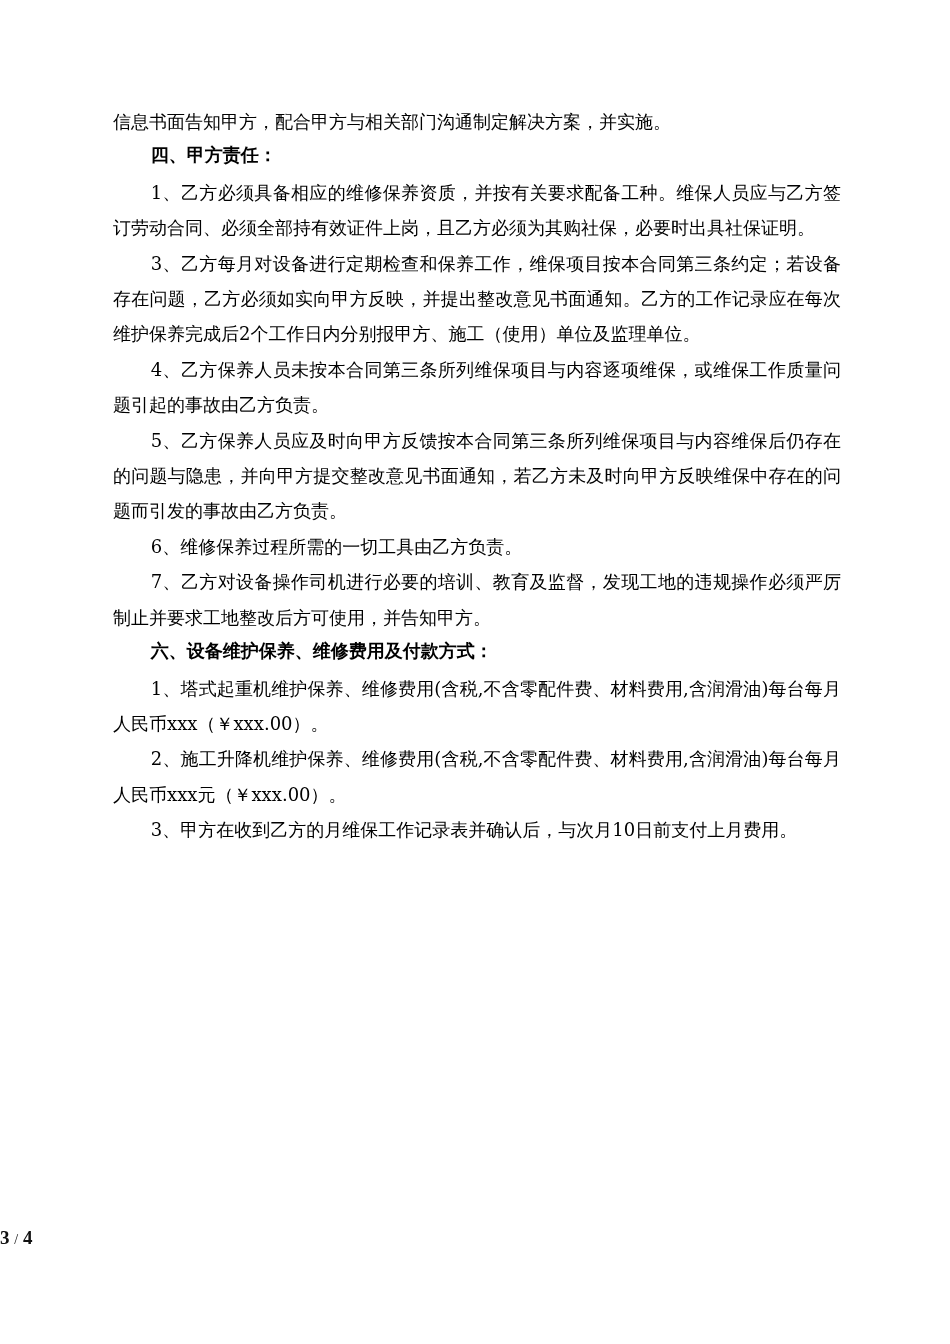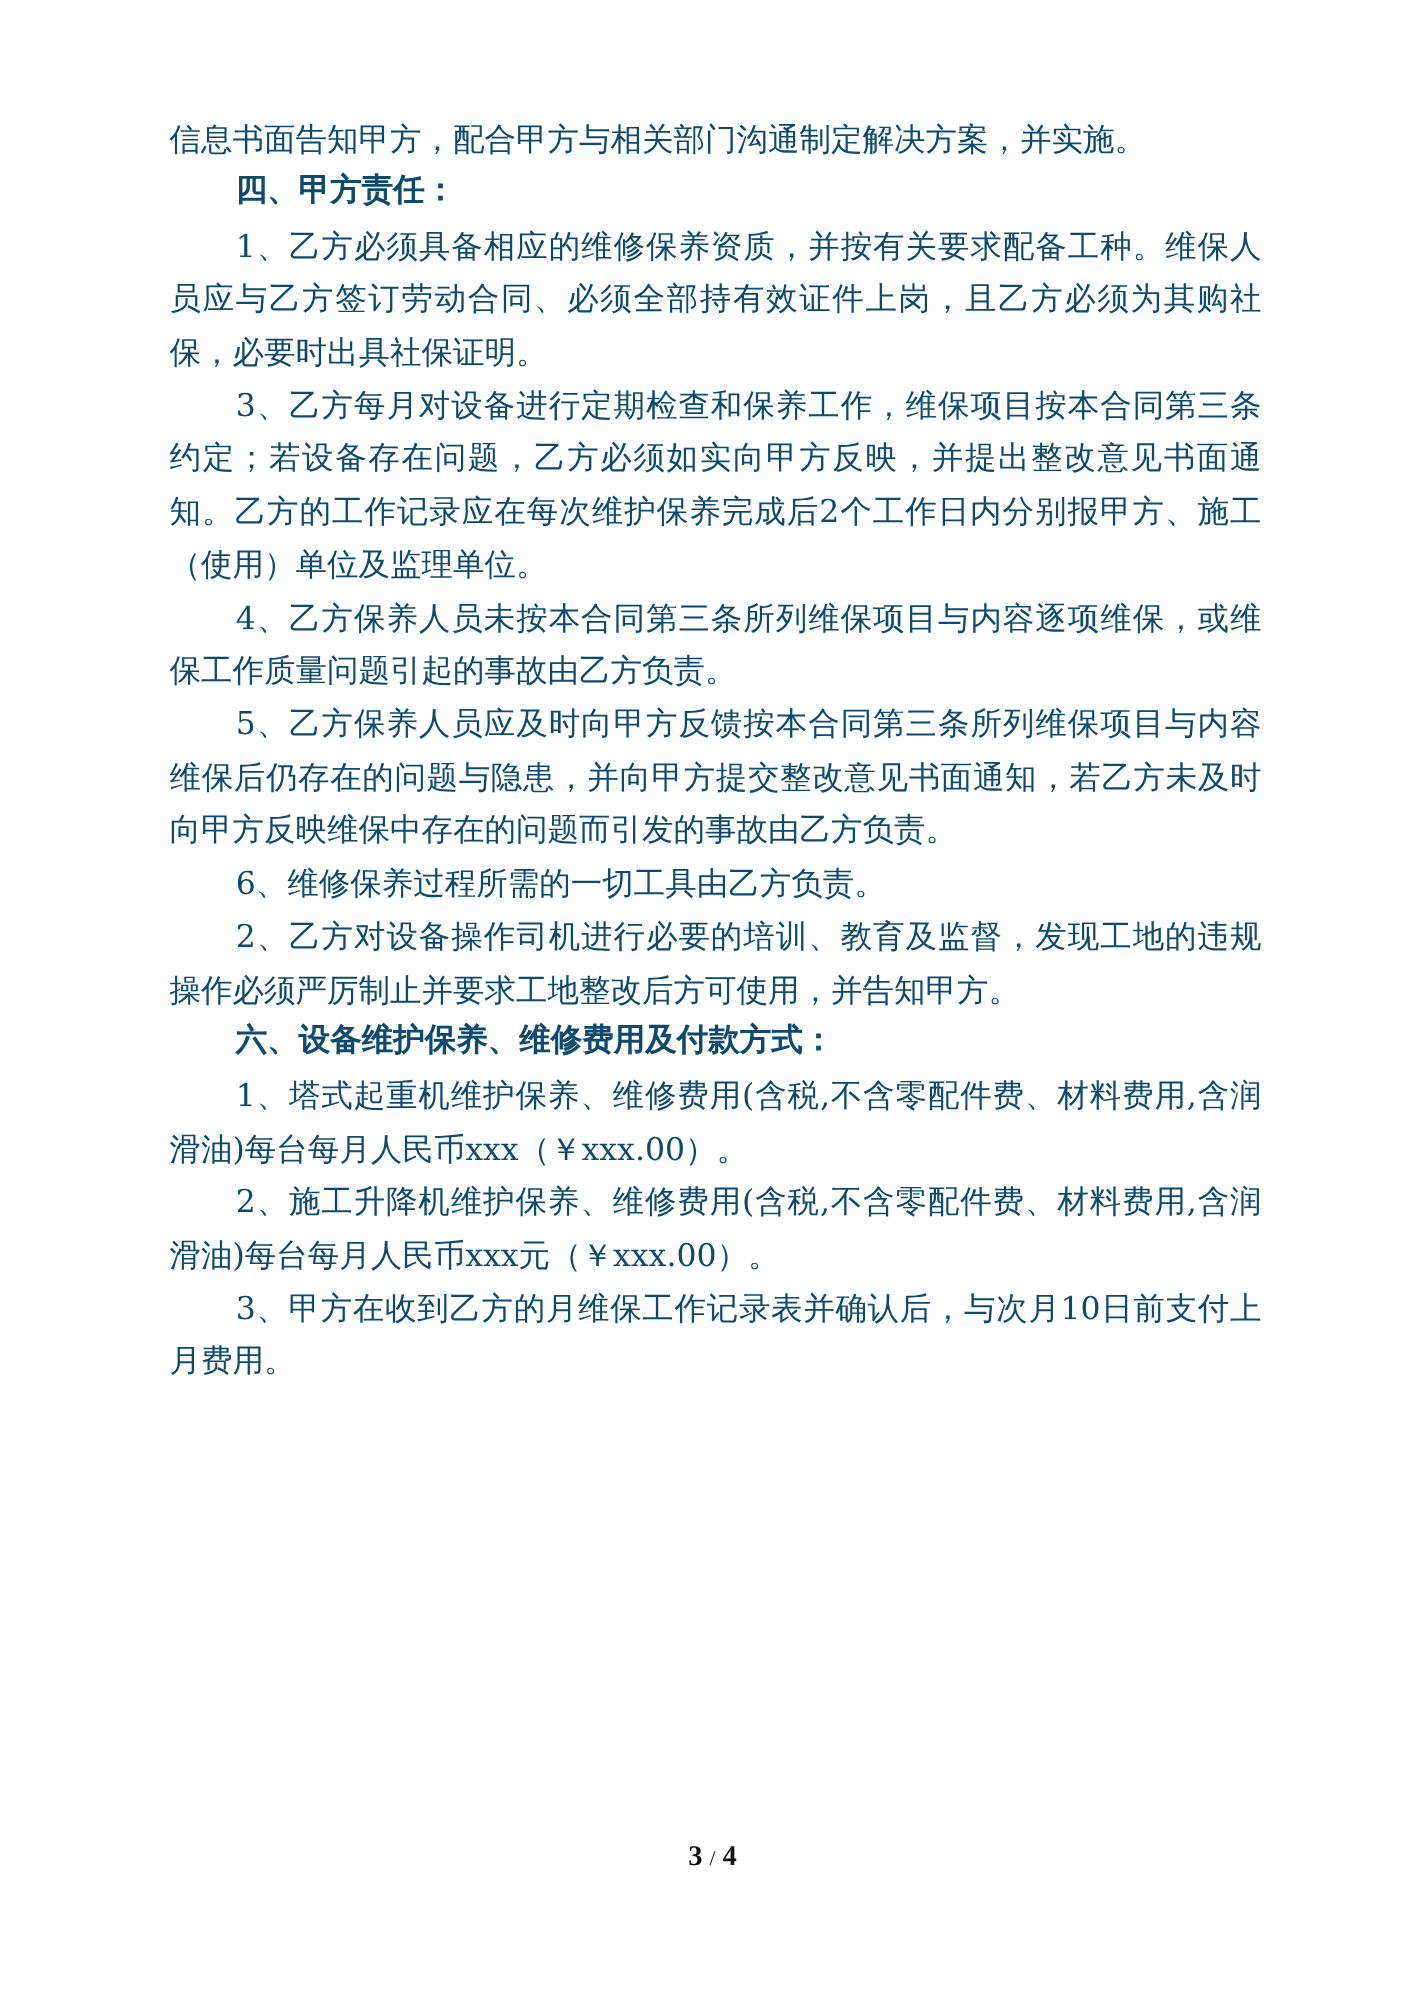--- a/index.html
+++ b/index.html
@@ -1,43 +1,43 @@
 <!DOCTYPE html>
 <html><head>
 <meta charset="utf-8">
 <style>
   html, body { margin: 0; padding: 0; background: #ffffff; }
   body { width: 950px; height: 1344px; position: relative; overflow: hidden; }
   .page {
-    position: absolute; left: 113px; top: 76px; width: 728px;
+    position: absolute; left: 113px; top: 104px; width: 728px;
     font-family: "DejaVu Serif", "Liberation Serif", serif;
-    font-size: 21px; line-height: 35.4px; color: #0c4a6e;
+    font-size: 18px; line-height: 35.4px; color: #000000;
     text-align: justify; text-justify: inter-character;
   }
   .para { margin: 0; text-indent: 2.1em; }
   .para.first { text-indent: 0; }
   .heading { margin: 0; text-indent: 2.1em; font-weight: bold; font-family: Liberation Mono, monospace; }
   .footer {
-    position: absolute; top: 1227px; left: 0; width: 950px; text-align: center;
+    position: absolute; top: 1227px; left: 0; width: 950px; text-align: left;
     font-family: "Liberation Serif", "DejaVu Serif", serif; font-weight: bold; font-size: 19px; color: #111;
   }
   .footer .sep { font-weight: normal; font-size: 14px; }
 </style>
 </head>
 <body>
 
 <div class="page">
   <p class="para first">信息书面告知甲方，配合甲方与相关部门沟通制定解决方案，并实施。</p>
   <p class="heading">四、甲方责任：</p>
   <p class="para">1、乙方必须具备相应的维修保养资质，并按有关要求配备工种。维保人员应与乙方签订劳动合同、必须全部持有效证件上岗，且乙方必须为其购社保，必要时出具社保证明。</p>
   <p class="para">3、乙方每月对设备进行定期检查和保养工作，维保项目按本合同第三条约定；若设备存在问题，乙方必须如实向甲方反映，并提出整改意见书面通知。乙方的工作记录应在每次维护保养完成后2个工作日内分别报甲方、施工（使用）单位及监理单位。</p>
   <p class="para">4、乙方保养人员未按本合同第三条所列维保项目与内容逐项维保，或维保工作质量问题引起的事故由乙方负责。</p>
   <p class="para">5、乙方保养人员应及时向甲方反馈按本合同第三条所列维保项目与内容维保后仍存在的问题与隐患，并向甲方提交整改意见书面通知，若乙方未及时向甲方反映维保中存在的问题而引发的事故由乙方负责。</p>
   <p class="para">6、维修保养过程所需的一切工具由乙方负责。</p>
-  <p class="para">2、乙方对设备操作司机进行必要的培训、教育及监督，发现工地的违规操作必须严厉制止并要求工地整改后方可使用，并告知甲方。</p>
+  <p class="para">7、乙方对设备操作司机进行必要的培训、教育及监督，发现工地的违规操作必须严厉制止并要求工地整改后方可使用，并告知甲方。</p>
   <p class="heading">六、设备维护保养、维修费用及付款方式：</p>
   <p class="para">1、塔式起重机维护保养、维修费用(含税,不含零配件费、材料费用,含润滑油)每台每月人民币xxx（￥xxx.00）。</p>
   <p class="para">2、施工升降机维护保养、维修费用(含税,不含零配件费、材料费用,含润滑油)每台每月人民币xxx元（￥xxx.00）。</p>
   <p class="para">3、甲方在收到乙方的月维保工作记录表并确认后，与次月10日前支付上月费用。</p>
 </div>
 
 <div class="footer">
   <span>3</span>
   <span class="sep">/</span>
   <span>4</span>

